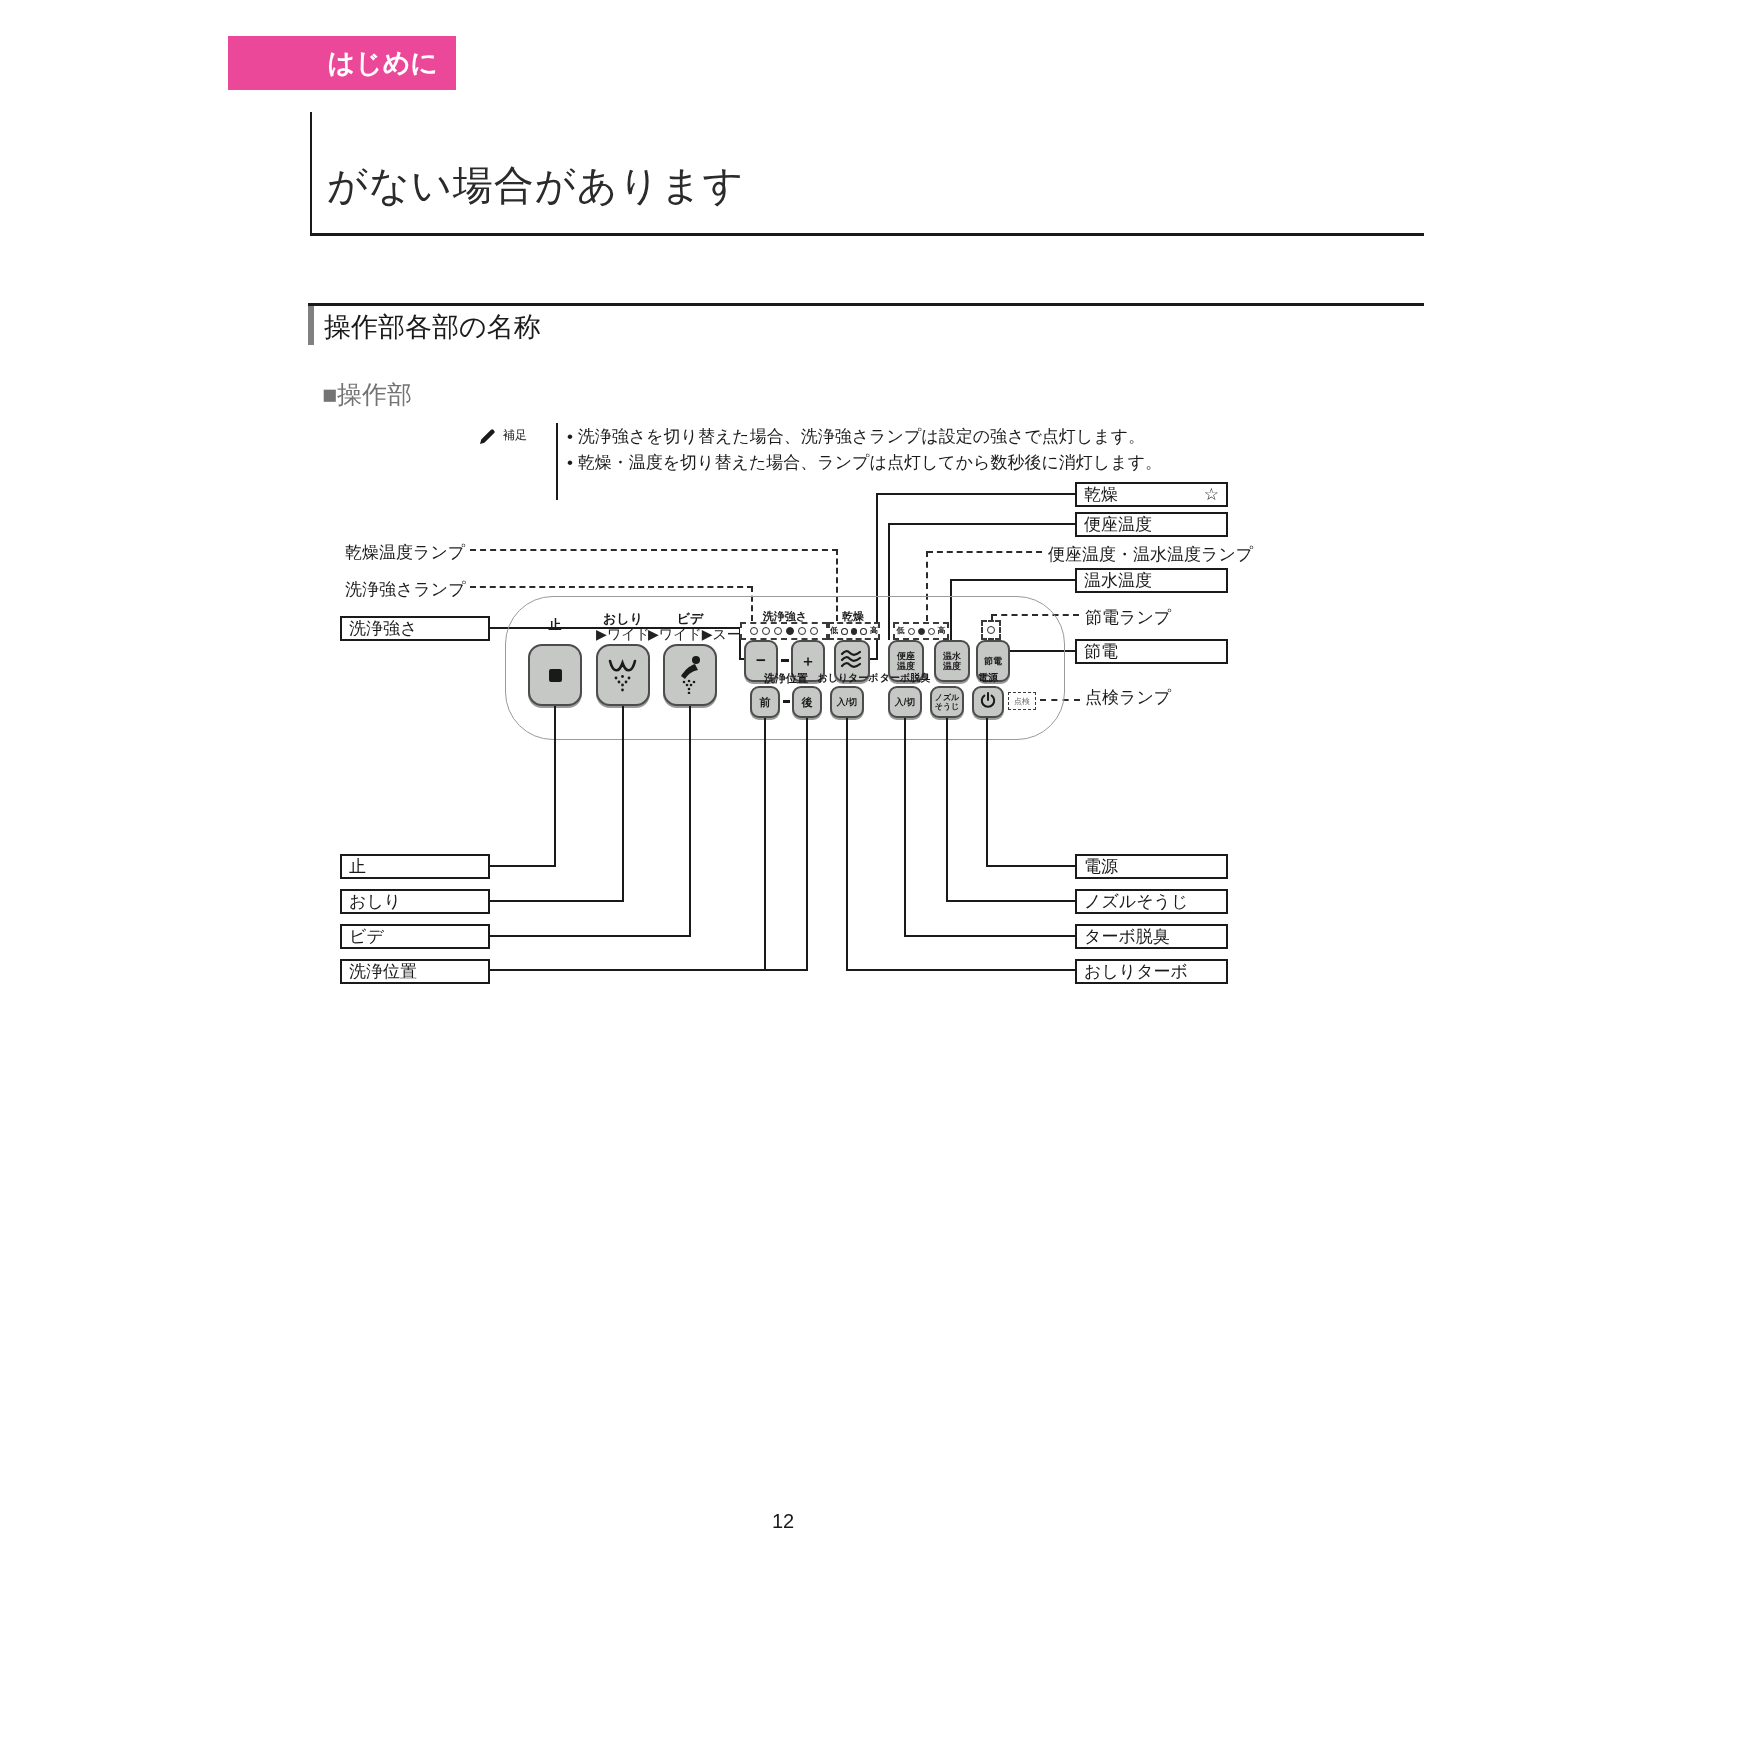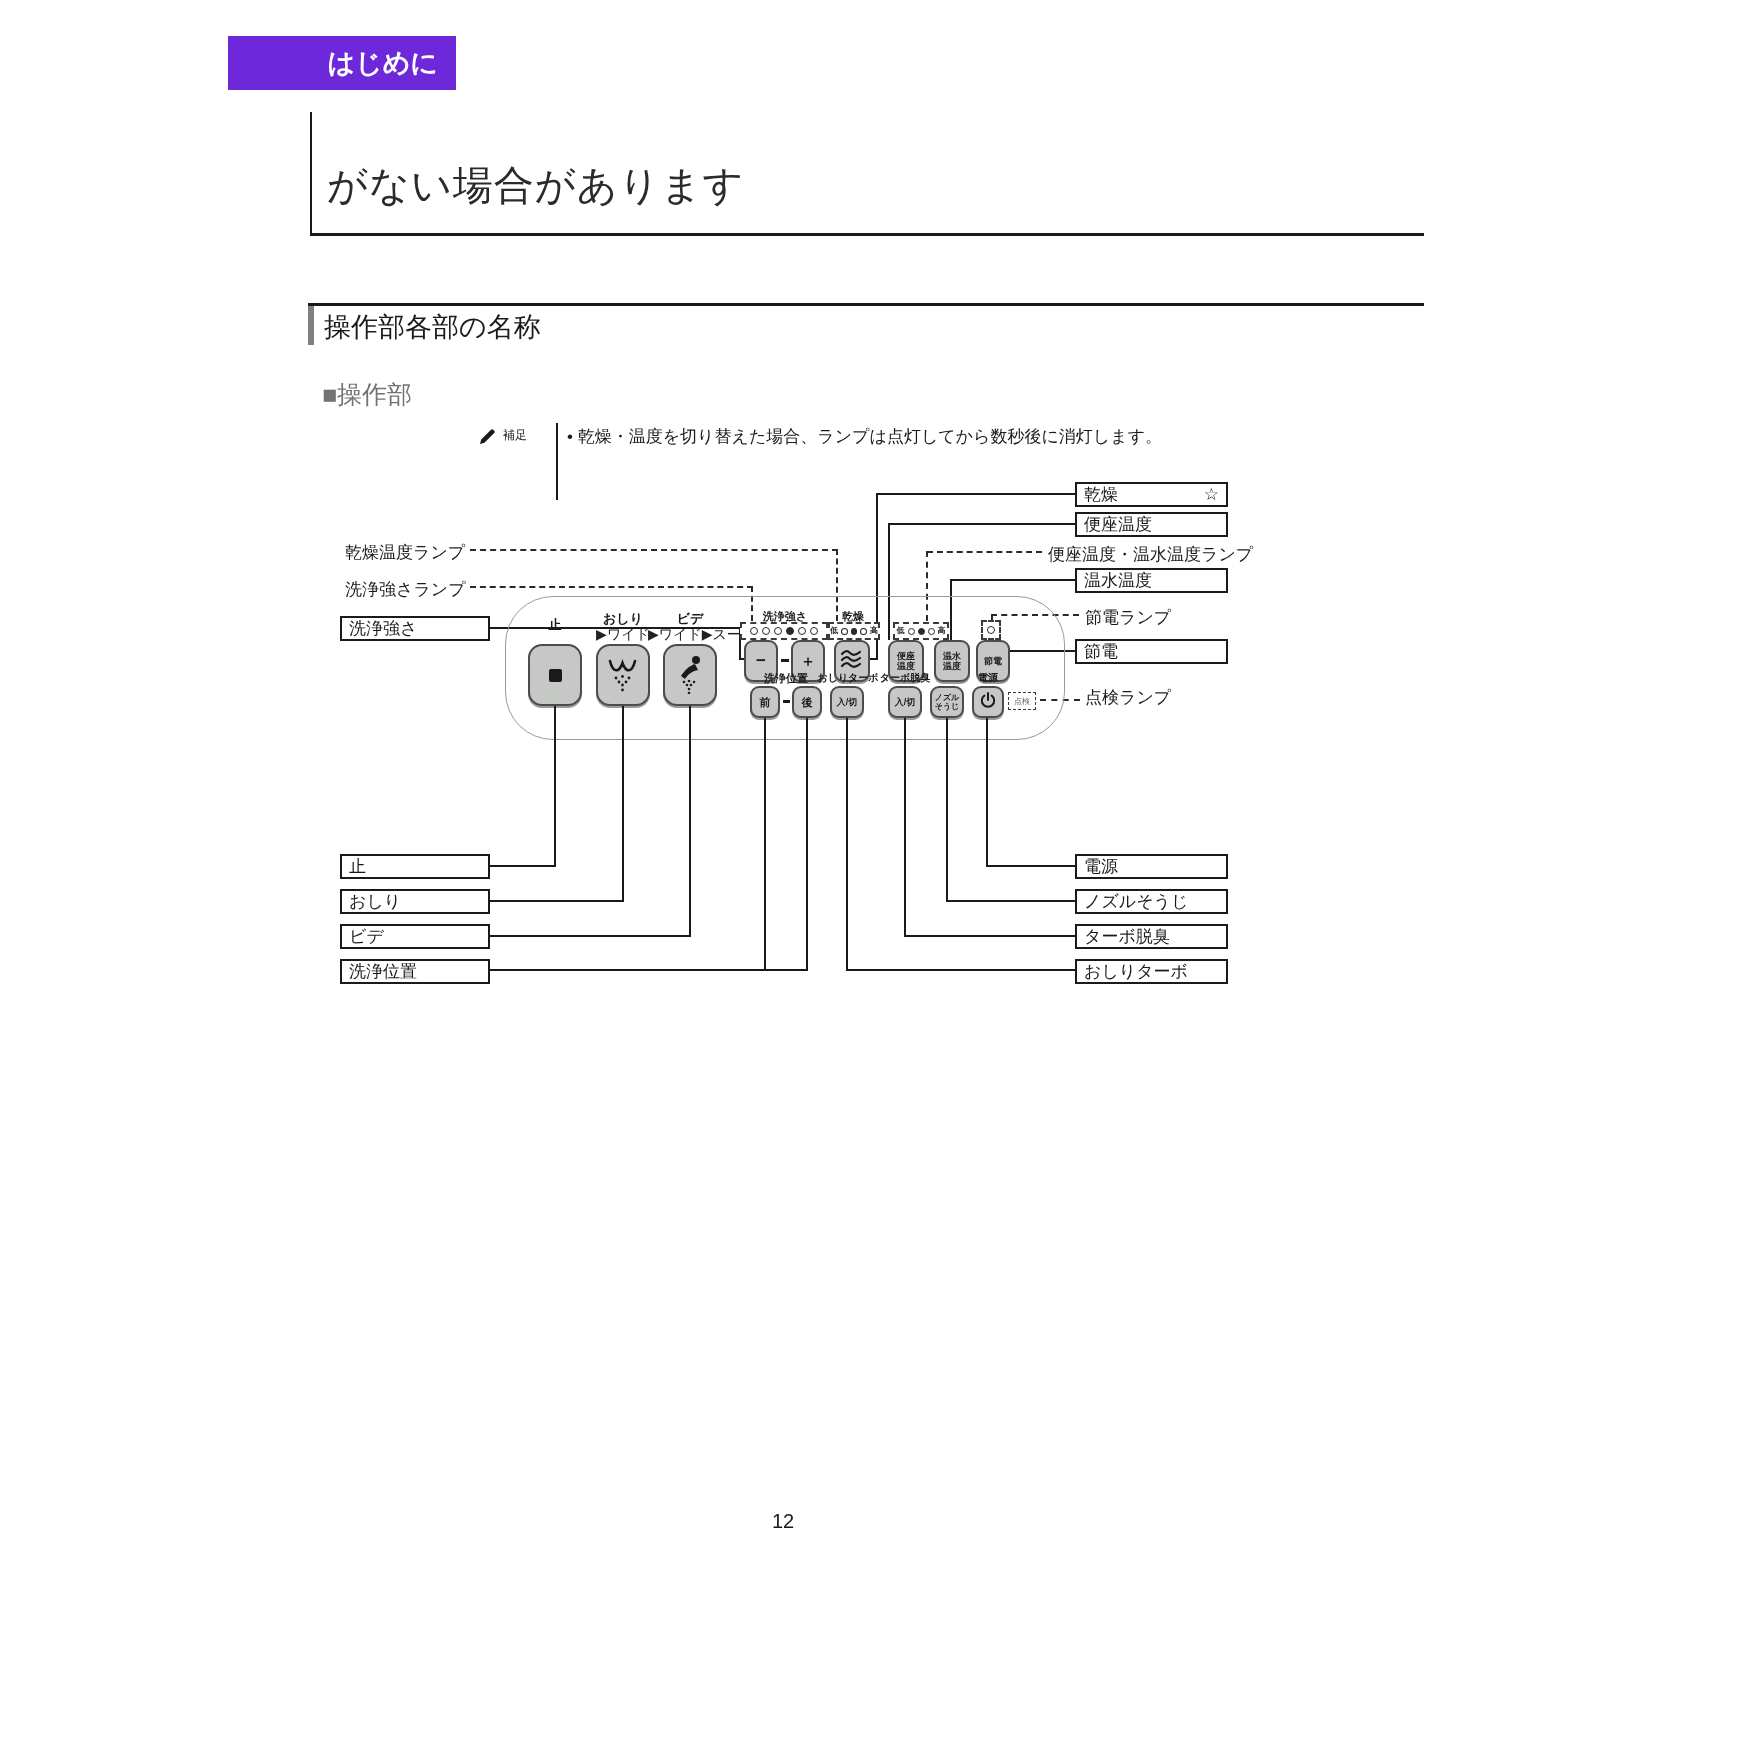--- a/index.html
+++ b/index.html
@@ -25,21 +25,21 @@
        display:flex;align-items:center;justify-content:center;gap:4px;}
   .led{width:8px;height:8px;border:1.5px solid #2a2a2a;border-radius:50%;box-sizing:border-box;background:#fff;}
   .led.on{background:#2a2a2a;}
   .ledtxt{font-size:8px;line-height:8px;font-weight:600;}
   .note-line{font-size:17px;line-height:26px;white-space:nowrap;}
   .note-line::before{content:"• ";}
 </style>
 </head>
 <body>
 
-<div class="abs" style="left:228px;top:36px;width:228px;height:54px;background:#6d28d9;color:#fff;
+<div class="abs" style="left:228px;top:36px;width:228px;height:54px;background:#ec4899;color:#fff;
             font-size:27px;font-weight:bold;text-align:right;line-height:54px;padding-right:18px;box-sizing:border-box;">
   <span>はじめに</span>
 </div>
 
 <div class="vline" style="left:310px;top:112px;height:123px;"></div>
 <div class="abs" style="left:327px;top:158px;font-size:40px;font-weight:500;color:#2b2b2b;letter-spacing:1px;">がない場合があります</div>
 <div class="hline" style="left:310px;top:233px;width:1114px;height:3px;"></div>
 
 <div class="hline" style="left:308px;top:303px;width:1116px;height:3px;"></div>
 <div class="abs" style="left:308px;top:306px;width:6px;height:39px;background:#808080;"></div>
@@ -48,20 +48,21 @@
 <div class="abs" style="left:322px;top:378px;font-size:25px;font-weight:400;color:#737373;">■操作部</div>
 
 <span class="abs" style="left:477px;top:427px;">
   <svg width="20" height="20" viewBox="0 0 20 20">
     <path d="M3 17l1.2-4.4L14 2.8a1.6 1.6 0 0 1 2.3 0l0.9 0.9a1.6 1.6 0 0 1 0 2.3L7.4 15.8 3 17z" fill="#1a1a1a"></path>
   </svg>
 </span>
 <div class="abs" style="left:503px;top:427px;font-size:12px;">補足</div>
 <div class="vline" style="left:556px;top:423px;height:77px;"></div>
 <div class="abs" style="left:567px;top:424px;">
+  <div class="note-line">洗浄強さを切り替えた場合、洗浄強さランプは設定の強さで点灯します。</div>
   <div class="note-line">乾燥・温度を切り替えた場合、ランプは点灯してから数秒後に消灯します。</div>
 </div>
 
 <div class="callout-text" style="left:345px;top:541px;">乾燥温度ランプ</div>
 <div class="dash-h" style="left:470px;top:549px;width:368px;"></div>
 <div class="dash-v" style="left:836px;top:549px;height:72px;"></div>
 
 <div class="callout-text" style="left:345px;top:578px;">洗浄強さランプ</div>
 <div class="dash-h" style="left:470px;top:586px;width:283px;"></div>
 <div class="dash-v" style="left:751px;top:586px;height:35px;"></div>

